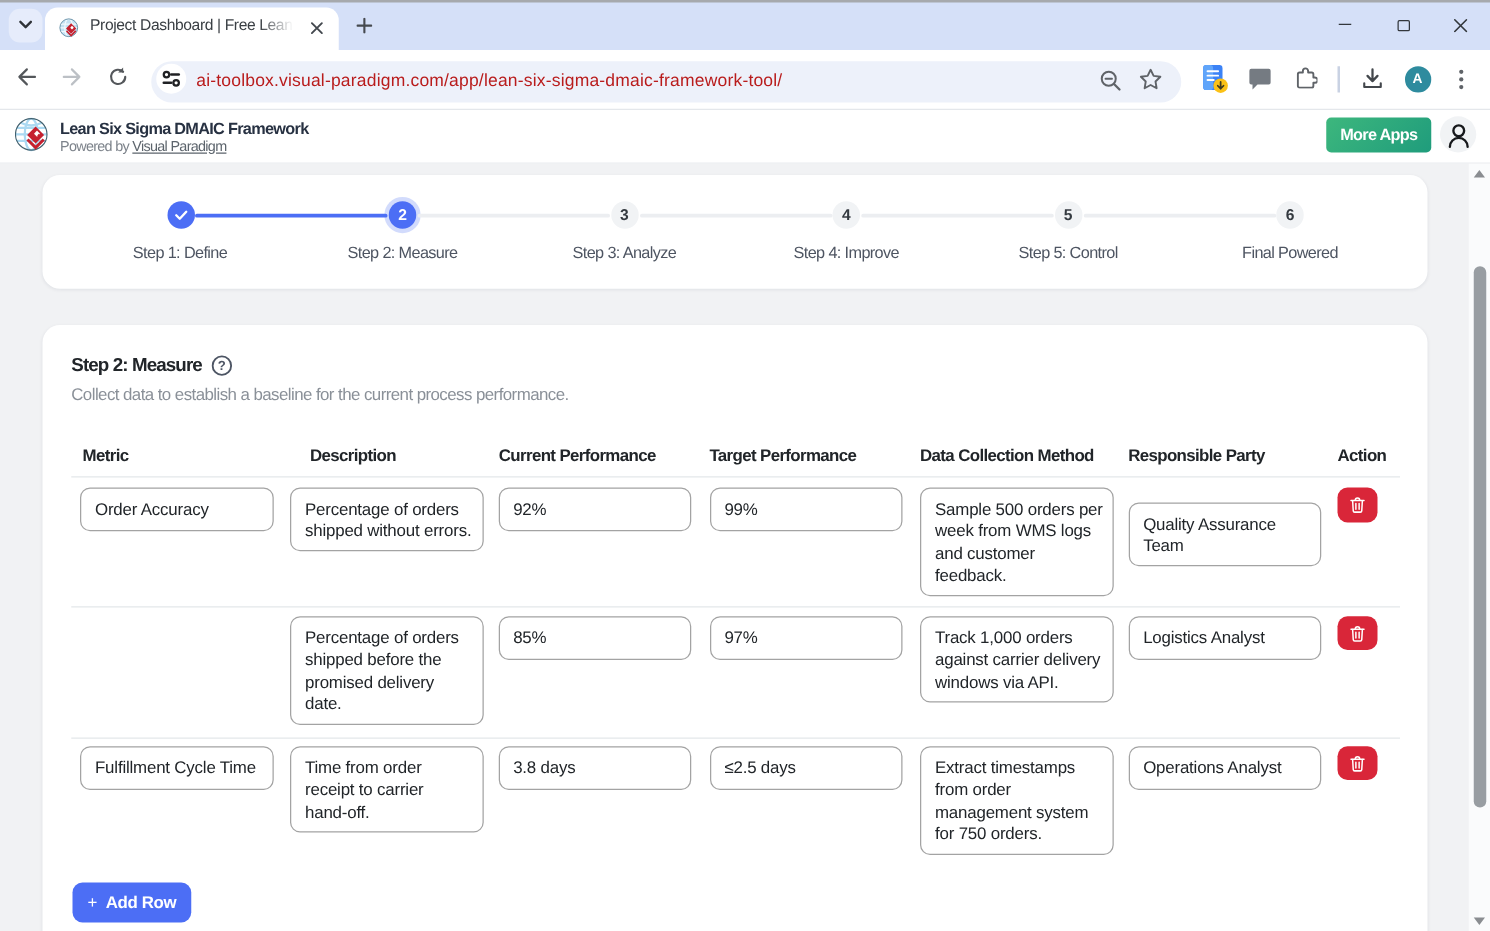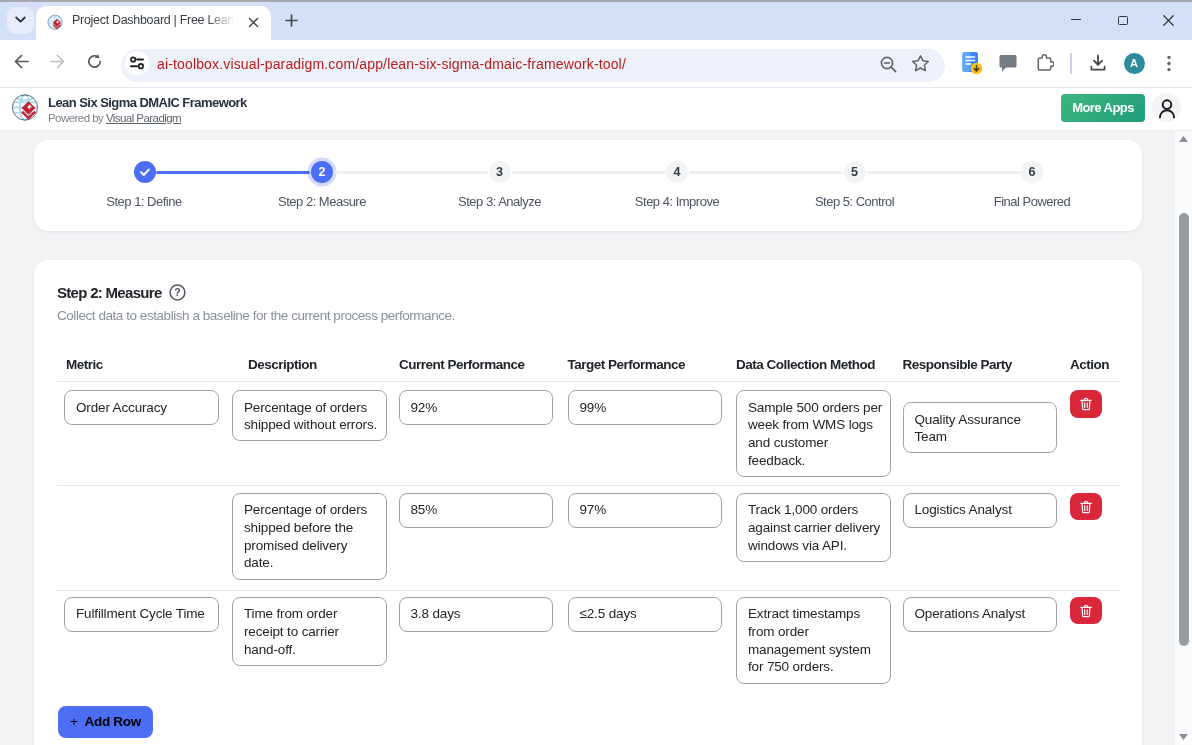--- a/index.html
+++ b/index.html
@@ -39,21 +39,21 @@
   .steplabel { position:absolute; top:194px; width:160px; text-align:center; font-size:13px; color:#4e5562; letter-spacing:-0.5px; }
 
   
   #cardtitle { left:57px; top:284px; font-size:15px; font-weight:bold; color:#212529; letter-spacing:-0.7px; }
   #cardsub { left:57px; top:307.5px; font-size:13.5px; color:#8a9098; letter-spacing:-0.45px; }
   .th { position:absolute; top:357px; font-size:13.5px; font-weight:bold; color:#212529; letter-spacing:-0.5px; }
   .hline { position:absolute; left:57px; width:1063px; height:1px; background:#e4e7ea; }
   .inp { position:absolute; width:154.5px; border:1px solid #a3a3a3; border-radius:8px; background:#fff; font-size:13.5px; color:#212529; line-height:17.8px; padding:7.5px 0 0 11px; letter-spacing:-0.15px; white-space:nowrap; overflow:hidden; }
   .trashbtn { position:absolute; left:1070px; width:32px; height:27.5px; background:#d92639; border-radius:8px; text-align:center; }
   .trashbtn svg { margin-top:7px; }
-  #addrow { left:58px; top:706px; width:95px; height:32px; background:#4c6ef5; border-radius:8px; color:#000000; text-align:center; line-height:32px; font-size:13.5px; letter-spacing:-0.3px; }
+  #addrow { left:58px; top:706px; width:95px; height:32px; background:#4c6ef5; border-radius:8px; color:#ffffff; text-align:center; line-height:32px; font-size:13.5px; letter-spacing:-0.3px; }
   #addrow b { font-weight:bold; }
 
   
   #sbtrack { left:1175px; top:131px; width:17px; height:614px; background:#fafbfc; }
   #sbthumb { left:1178.5px; top:213px; width:10.5px; height:433px; background:#989da2; border-radius:5px; }
   .sbarr { position:absolute; left:1175px; width:17px; height:17px; text-align:center; }
 </style>
 </head>
 <body>
 <div id="stage">

